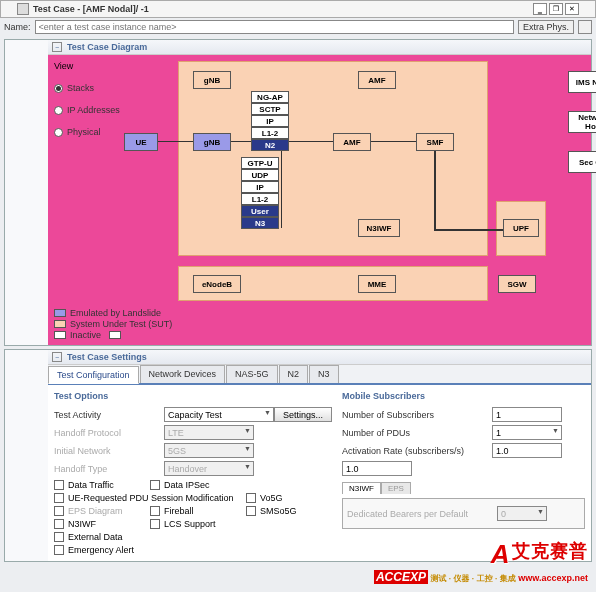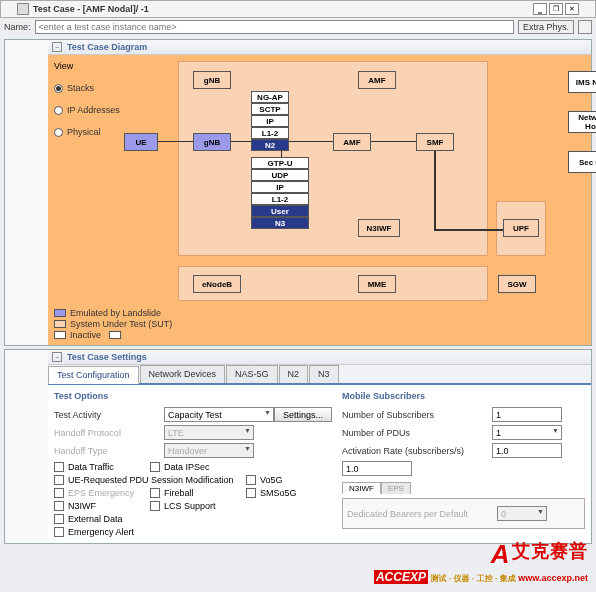--- a/index.html
+++ b/index.html
@@ -9,21 +9,21 @@
 .win-btn { width: 14px; height: 12px; border: 1px solid #888; margin-left: 2px; display: flex; align-items: center; justify-content: center; font-size: 7px; background: #fff; }
 .name-bar { display: flex; align-items: center; padding: 2px 4px; gap: 4px; }
 .name-bar label { color: #333; }
 .name-input { flex: 1; border: 1px solid #888; height: 14px; padding: 0 3px; color: #999; background: #fff; }
 .extra-phys { border: 1px solid #888; padding: 1px 4px; background: #f0f0f0; color: #333; height: 14px; display: flex; align-items: center; }
 .sq-btn { width: 14px; height: 14px; border: 1px solid #888; background: #f0f0f0; }
 .panel { border: 1px solid #9aa; margin: 3px 4px; background: #f8f9fb; padding-left: 43px; }
 .panel-header { display: flex; align-items: center; padding: 2px 4px; color: #4a6a9a; background: linear-gradient(#f5f7fa, #e5e9f0); border-bottom: 1px solid #ccc; }
 .panel-header .toggle { width: 10px; height: 10px; border: 1px solid #888; margin-right: 5px; display: flex; align-items: center; justify-content: center; font-size: 7px; }
 .panel-header .title { font-weight: bold; flex: 1; }
-.diagram-body { padding: 6px; height: 290px; position: relative; background: #fdba74; }
+.diagram-body { padding: 6px; height: 290px; position: relative; background: #ec4899; }
 .view-box { width: 90px; }
 .view-box .hdr { margin-bottom: 6px; }
 .radio-row { display: flex; align-items: center; gap: 4px; margin: 12px 0; color: #333; }
 .radio { width: 9px; height: 9px; border: 1px solid #555; border-radius: 50%; position: relative; background: #fff; }
 .radio.sel::after { content:""; position:absolute; inset:1px; border-radius:50%; background:#333; }
 .diagram-area { position: absolute; left: 100px; top: 6px; right: 6px; height: 255px; }
 .node { position: absolute; min-width: 34px; height: 18px; display: flex; align-items: center; justify-content: center; font-size: 8px; font-weight: bold; border: 1px solid #555; color: #000; }
 .peach { background: #fad2b4; }
 .purple { background: #9a9ae8; color: #000; }
 .navy { background: #2a3a8a; color: #fff; }
@@ -126,21 +126,21 @@
       <div class="node peach" style="left:185px;top:72px;width:38px">AMF</div>
       <div class="node peach" style="left:268px;top:72px;width:38px">SMF</div>
 
       <div style="position:absolute;left:103px;top:30px;width:38px">
         <div class="node white" style="position:relative;height:12px">NG-AP</div>
         <div class="node white" style="position:relative;height:12px">SCTP</div>
         <div class="node white" style="position:relative;height:12px">IP</div>
         <div class="node white" style="position:relative;height:12px">L1-2</div>
         <div class="node navy" style="position:relative;height:12px">N2</div>
       </div>
-      <div style="position:absolute;left:103px;top:96px;width:58px">
+      <div style="position:absolute;left:93px;top:96px;width:38px">
         <div class="node white" style="position:relative;height:12px">GTP-U</div>
         <div class="node white" style="position:relative;height:12px">UDP</div>
         <div class="node white" style="position:relative;height:12px">IP</div>
         <div class="node white" style="position:relative;height:12px">L1-2</div>
         <div class="node navy" style="position:relative;height:12px">User</div>
         <div class="node navy" style="position:relative;height:12px">N3</div>
       </div>
 
       <div class="node peach" style="left:210px;top:158px;width:42px">N3IWF</div>
       <div class="node peach" style="left:355px;top:158px;width:36px">UPF</div>
@@ -196,20 +196,26 @@
             </div>
           <div class="btn">Settings...</div>
         </div>
         <div class="form-row disabled">
             <label>Handoff Protocol</label>
             <div class="combo disabled">
               <span>LTE</span>
             </div>
           </div>
         <div class="form-row disabled">
+            <label>Initial Network</label>
+            <div class="combo disabled">
+              <span>5GS</span>
+            </div>
+          </div>
+        <div class="form-row disabled">
             <label>Handoff Type</label>
             <div class="combo disabled">
               <span>Handover</span>
             </div>
           </div>
         <div class="check-grid">
           <div class="check-row">
               <span class="cb"></span>
               <span>Data Traffic</span>
             </div>
@@ -220,21 +226,21 @@
           <div class="check-row" style="grid-column:1/3">
               <span class="cb"></span>
               <span>UE-Requested PDU Session Modification</span>
             </div>
           <div class="check-row">
               <span class="cb"></span>
               <span>Vo5G</span>
             </div>
           <div class="check-row disabled">
               <span class="cb"></span>
-              <span>EPS Emergency</span>
+              <span>EPS Diagram</span>
             </div>
           <div class="check-row">
               <span class="cb"></span>
               <span>Fireball</span>
             </div>
           <div class="check-row">
               <span class="cb"></span>
               <span>SMSo5G</span>
             </div>
           <div class="check-row">

